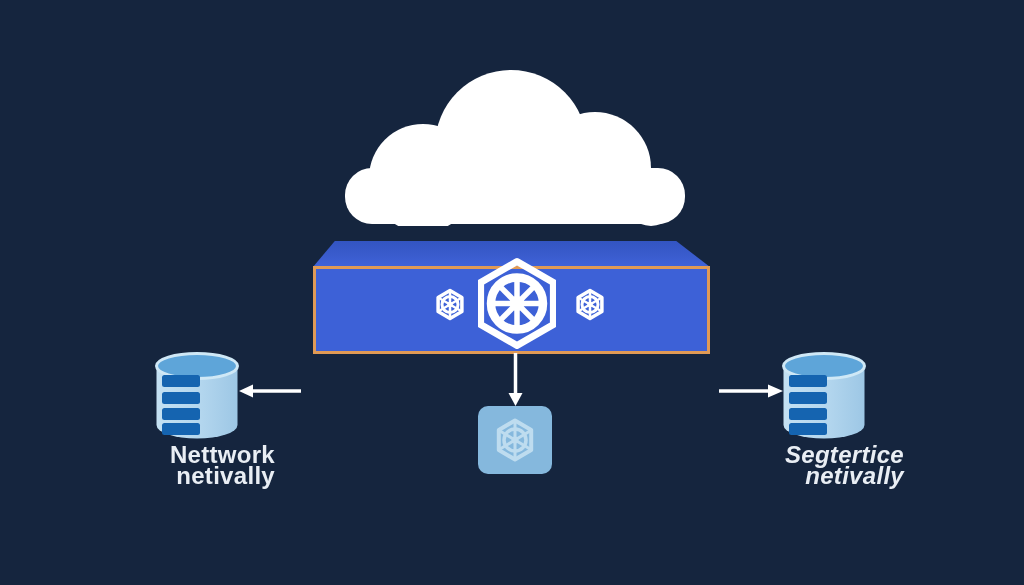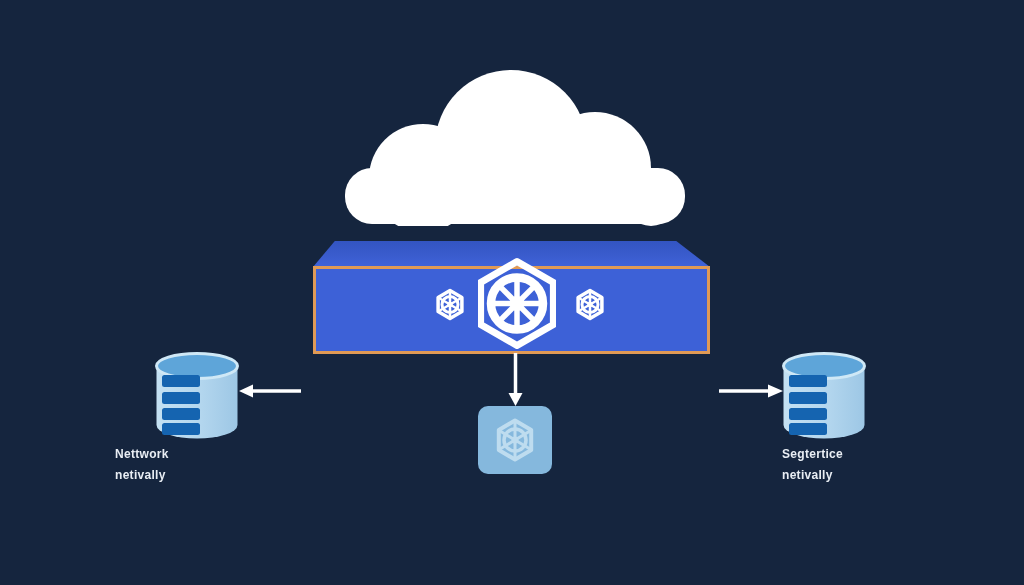--- a/index.html
+++ b/index.html
@@ -53,26 +53,26 @@
     background:var(--tile-fill,#85b8dd);
     border-radius:10px;
     display:flex;align-items:center;justify-content:center;
   }
   .tile-wheel-stroke{stroke:var(--tile-wheel,#bedcef);fill:none;}
   .tile-wheel-hub{fill:var(--tile-wheel,#bedcef);}
 
   
   .label{
     color:var(--label-text,#e9eef4);
-    font-size:12px;font-weight:700;letter-spacing:.3px;
-    line-height:21px;text-align:left;width:160px;
+    font-size:24px;font-weight:700;letter-spacing:.3px;
+    line-height:21px;text-align:right;width:160px;
   }
   .label-left{left:115px;top:444px;}
   .label-center{left:434px;top:484px;}
-  .label-right{left:782px;top:444px;}
+  .label-right{left:744px;top:444px;font-style:italic;}
 </style>
 </head>
 <body>
 
 <div class="stage">
 
   <svg class="abs cloud" width="344" height="158" viewBox="0 0 344 158">
     <g class="icon-white">
       <circle cx="168" cy="78" r="76"></circle>
       <circle cx="80" cy="110" r="54"></circle>

